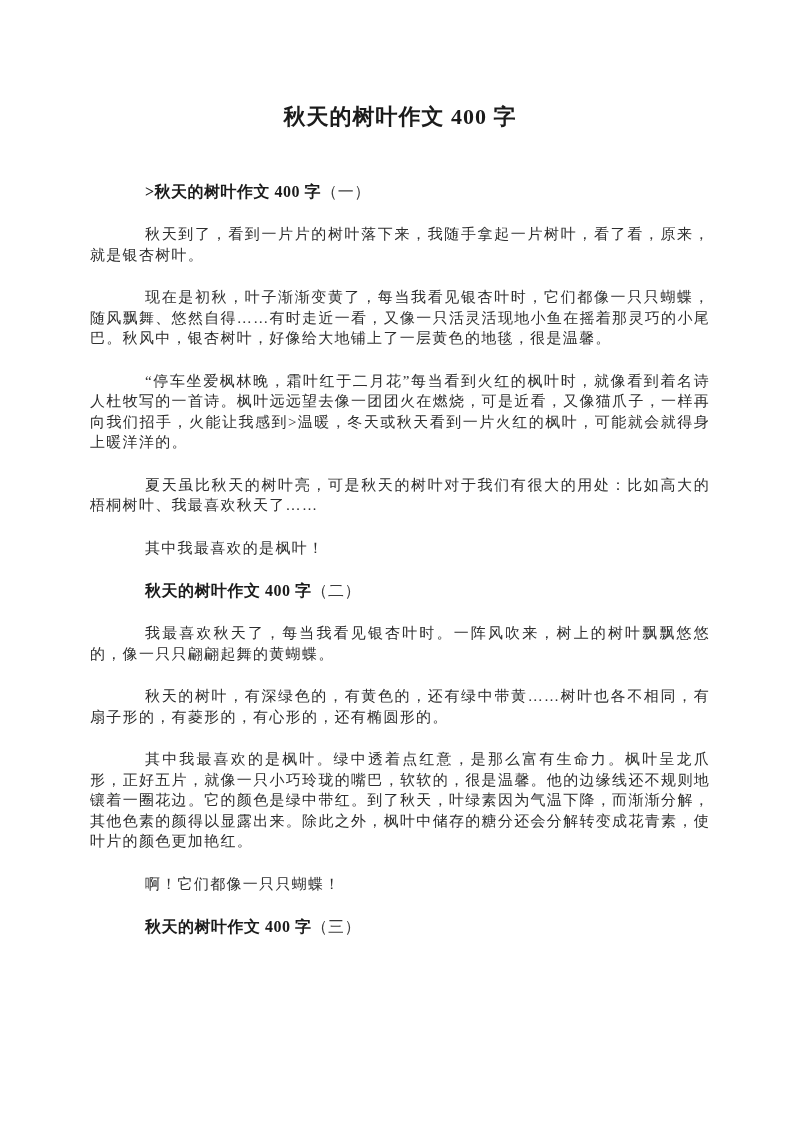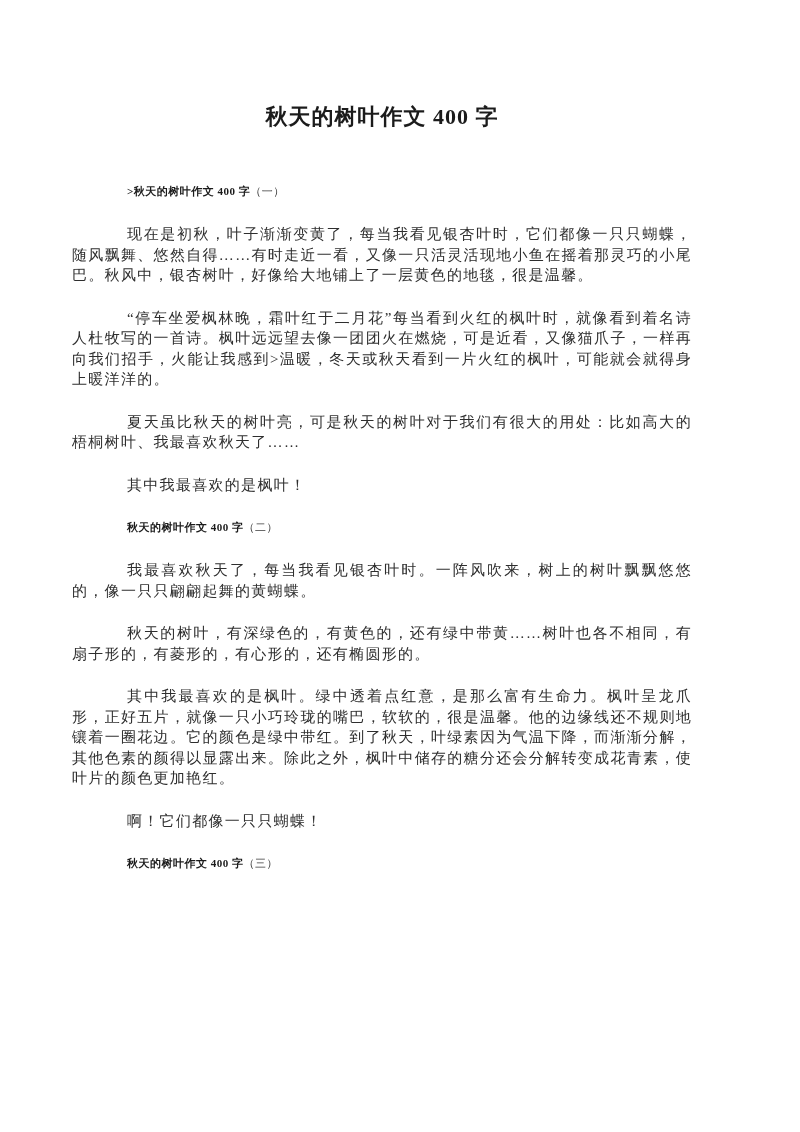--- a/index.html
+++ b/index.html
@@ -4,37 +4,37 @@
 <style>
   html, body { margin: 0; padding: 0; }
   body {
     width: 800px;
     height: 1132px;
     background: #ffffff;
     font-family: "Liberation Serif", "DejaVu Serif", serif;
     overflow: hidden;
   }
   .doc {
-    padding: 0 72px;
+    padding: 0 90px;
     width: 620px;
   }
   .doc-title {
     padding-top: 103px;
     margin: 0;
     text-align: center;
     font-size: 22px;
     line-height: 27px;
     font-weight: bold;
     letter-spacing: 1px;
     color: #1b1b1b;
   }
   .section-heading {
     margin: 22px 0;
     padding-left: 55px;
-    font-size: 11px;
+    font-size: 16px;
     line-height: 21px;
     font-weight: bold;
     letter-spacing: 0.5px;
     color: #1b1b1b;
   }
   .section-heading.first {
     margin-top: 51px;
   }
   .heading-num {
     font-weight: normal;
@@ -54,20 +54,21 @@
 <body>
 
 <div class="doc">
 
   <h1 class="doc-title">秋天的树叶作文 400 字</h1>
 
   <div>
     <h2 class="section-heading first">
       <span>&gt;秋天的树叶作文 400 字</span><span class="heading-num">（一）</span>
     </h2>
+    <p class="para">秋天到了，看到一片片的树叶落下来，我随手拿起一片树叶，看了看，原来，就是银杏树叶。</p>
     <p class="para">现在是初秋，叶子渐渐变黄了，每当我看见银杏叶时，它们都像一只只蝴蝶，随风飘舞、悠然自得……有时走近一看，又像一只活灵活现地小鱼在摇着那灵巧的小尾巴。秋风中，银杏树叶，好像给大地铺上了一层黄色的地毯，很是温馨。</p>
     <p class="para">“停车坐爱枫林晚，霜叶红于二月花”每当看到火红的枫叶时，就像看到着名诗人杜牧写的一首诗。枫叶远远望去像一团团火在燃烧，可是近看，又像猫爪子，一样再向我们招手，火能让我感到&gt;温暖，冬天或秋天看到一片火红的枫叶，可能就会就得身上暖洋洋的。</p>
     <p class="para">夏天虽比秋天的树叶亮，可是秋天的树叶对于我们有很大的用处：比如高大的梧桐树叶、我最喜欢秋天了……</p>
     <p class="para">其中我最喜欢的是枫叶！</p>
   </div>
 
   <div>
     <h2 class="section-heading">
       <span>秋天的树叶作文 400 字</span><span class="heading-num">（二）</span>
     </h2>

